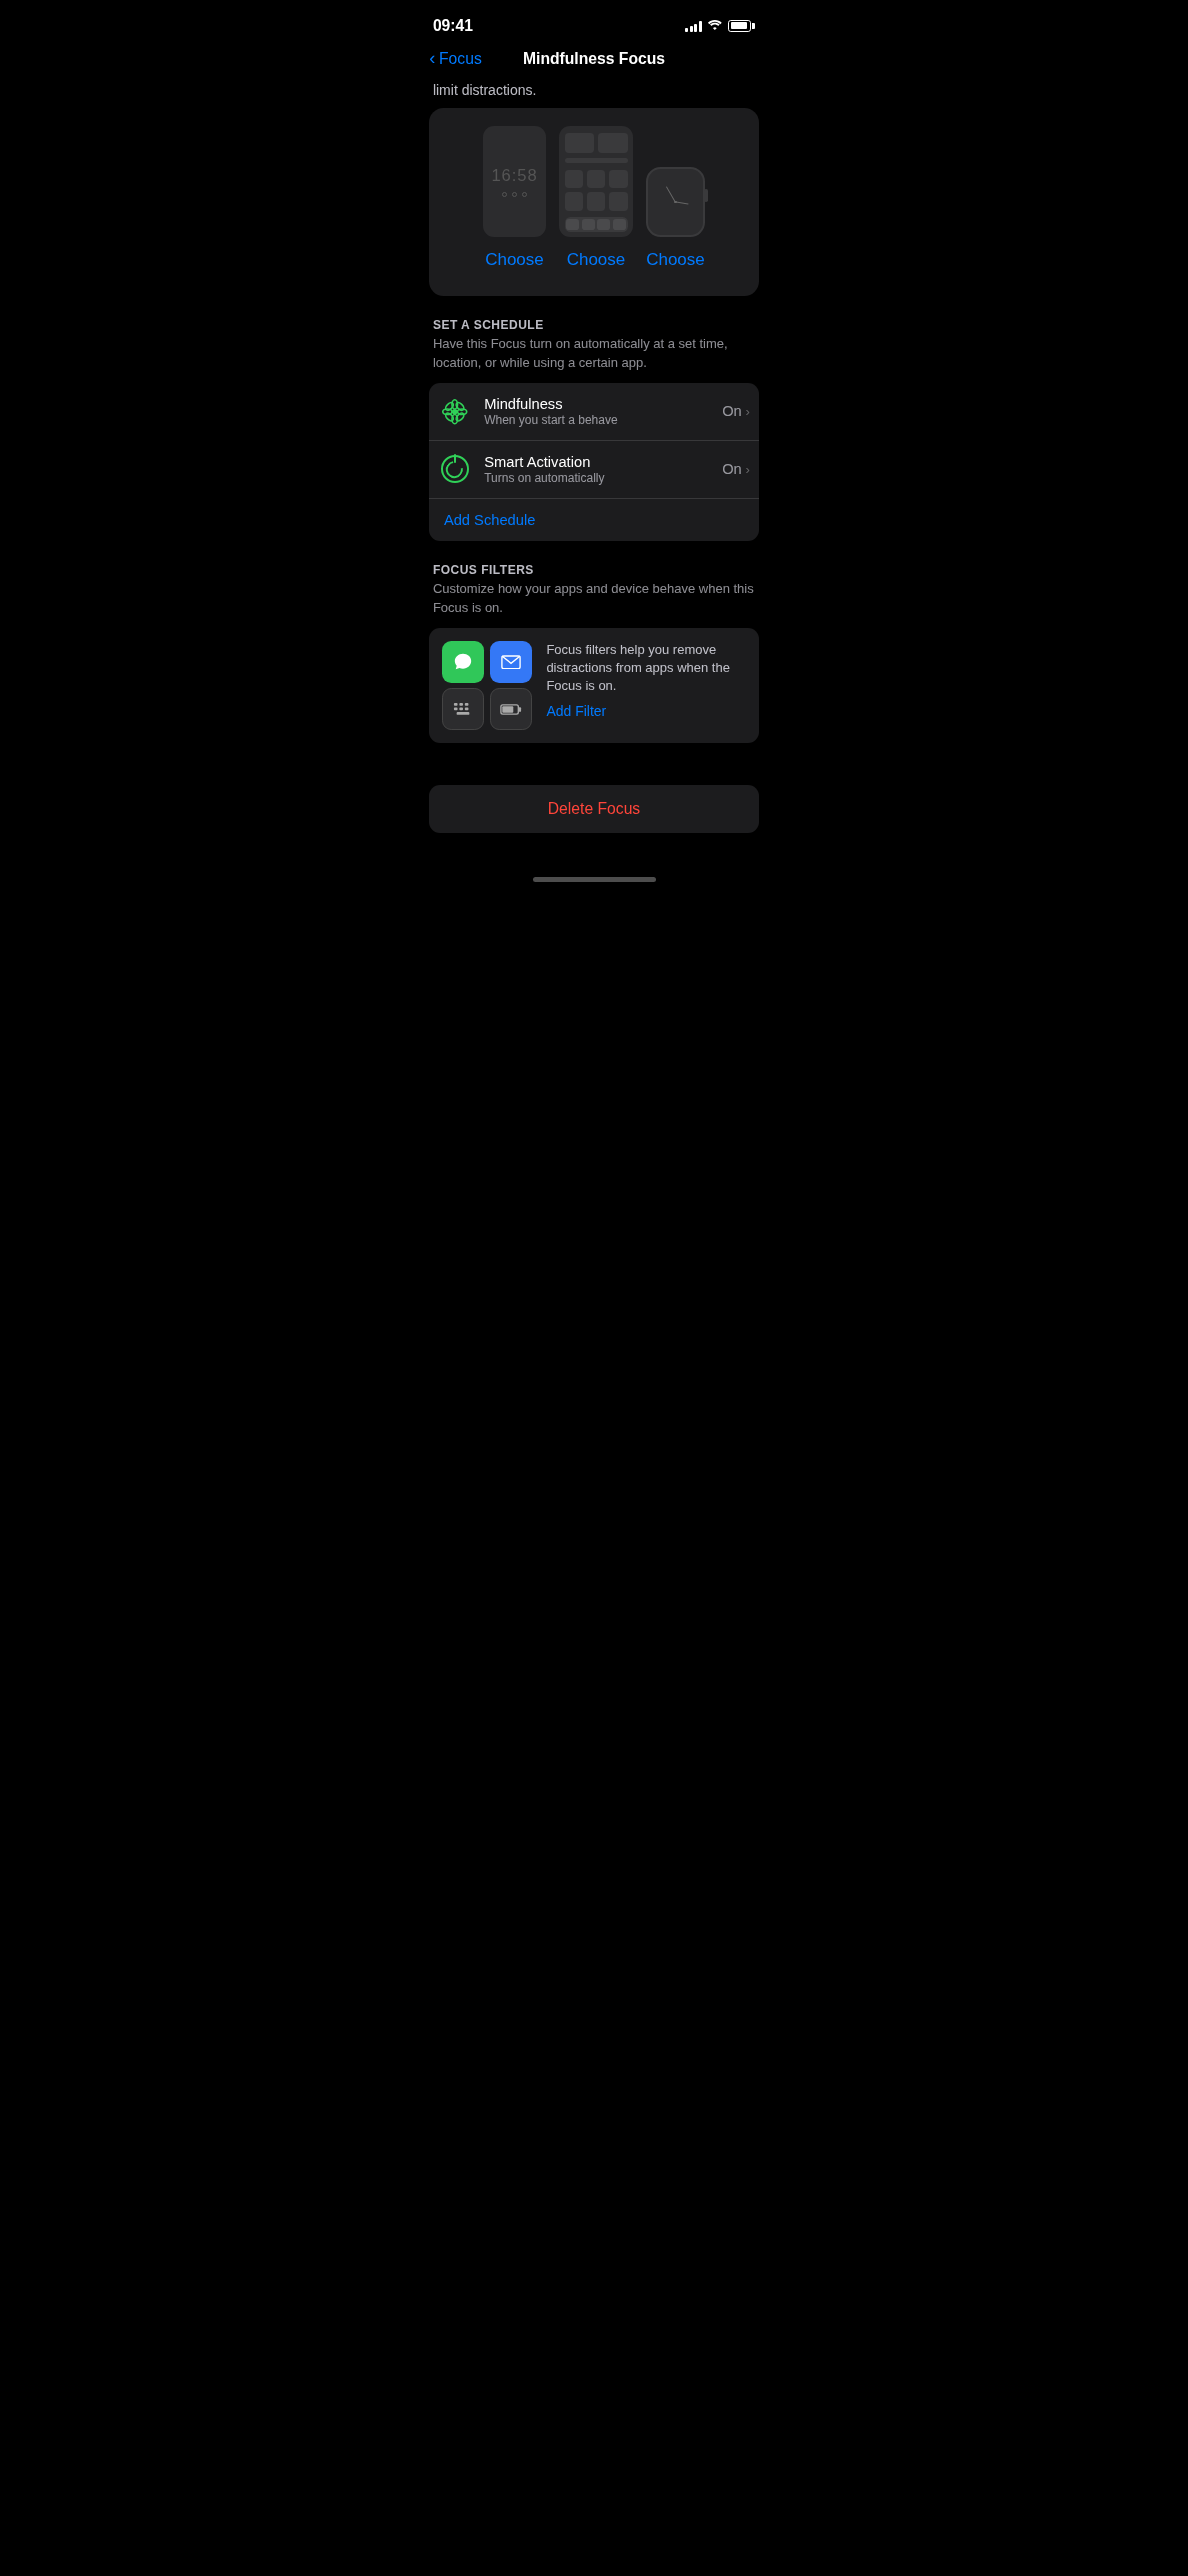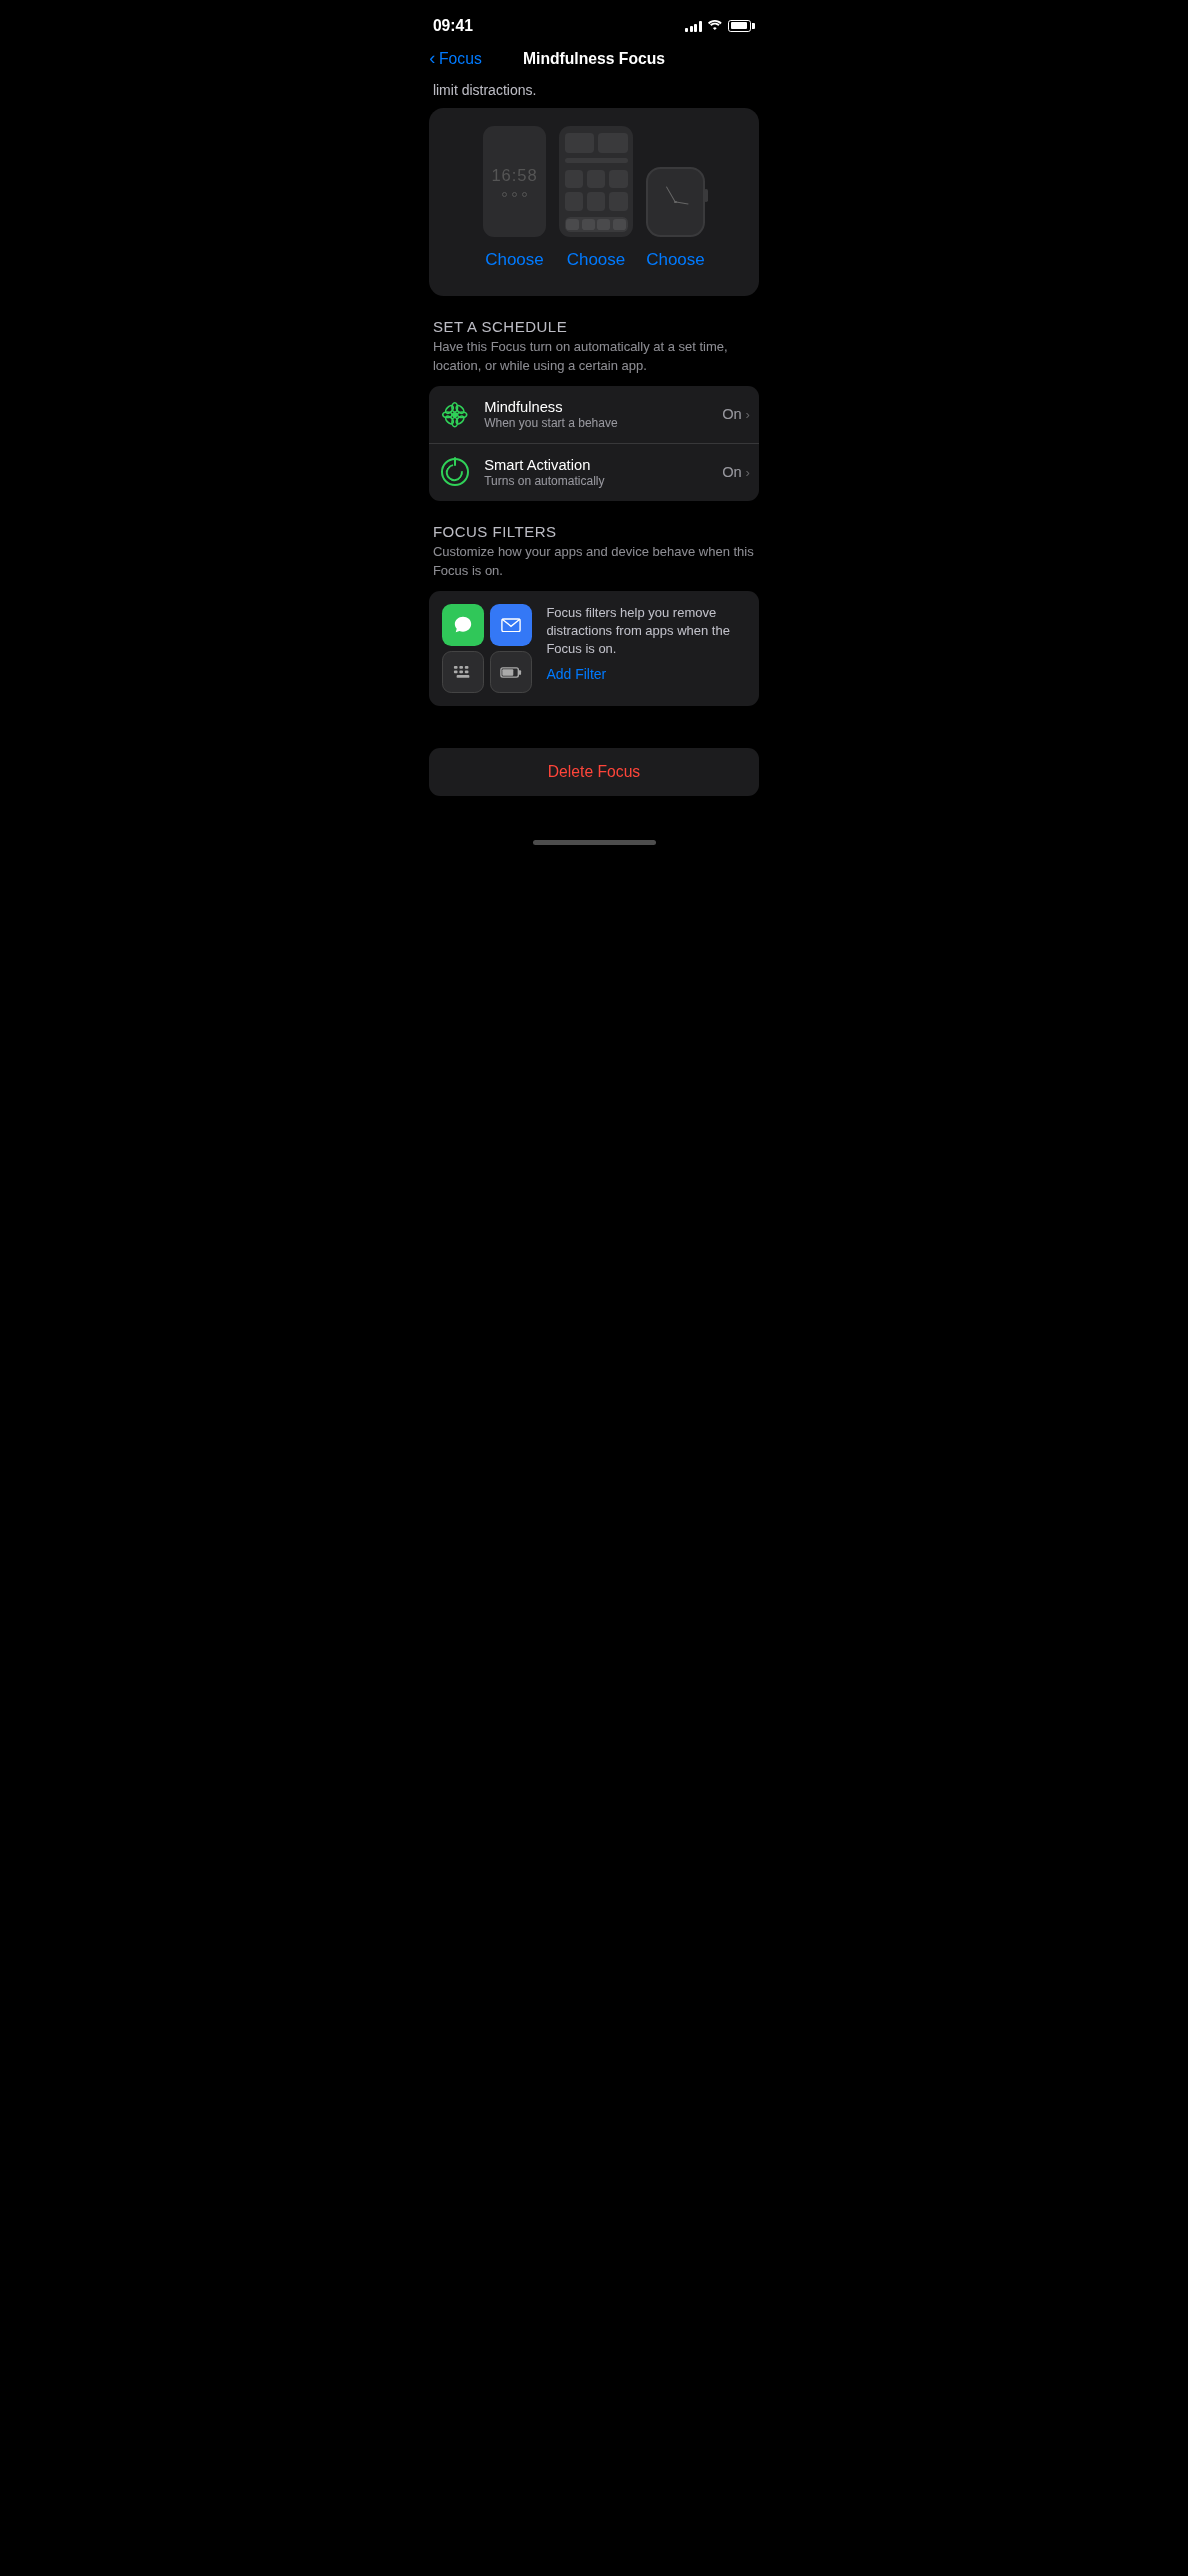--- a/index.html
+++ b/index.html
@@ -221,22 +221,22 @@
     .choose-label {
       font-size: 17px;
       color: #007AFF;
     }
 
     .section {
       padding: 0 14.7px 22px;
     }
 
     .section-header {
-      font-size: 15px;
-      font-weight: 400;
+      font-size: 12px;
+      font-weight: 700;
       color: #ebebf5cc;
       text-transform: uppercase;
       letter-spacing: 0.5px;
       margin-bottom: 3.7px;
       padding-left: 3.7px;
     }
 
     .section-desc {
       font-size: 13px;
       color: #ebebf599;
@@ -614,20 +614,23 @@
       <div class="list-item-text">
         <div class="list-item-title">Smart Activation</div>
         <div class="list-item-subtitle">Turns on automatically</div>
       </div>
       <div class="list-item-right">
         <span>On</span>
         <span class="chevron-right">›</span>
       </div>
     </div>
 
+    <div class="add-schedule-row">
+      <span class="add-schedule-label">Add Schedule</span>
+    </div>
 
   </div>
 </div>
 
 <div class="focus-filters-section">
   <div class="section-header">FOCUS FILTERS</div>
   <div class="section-desc">Customize how your apps and device behave when this Focus is on.</div>
   <div class="filters-card">
     <div class="filters-content">
       <div class="app-icons-grid">

